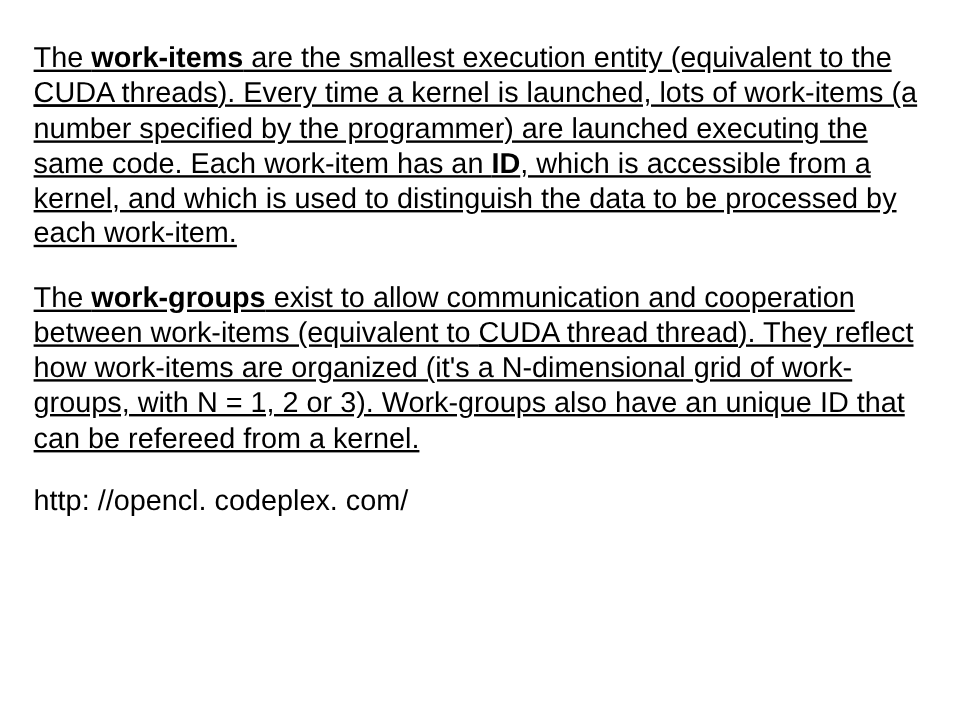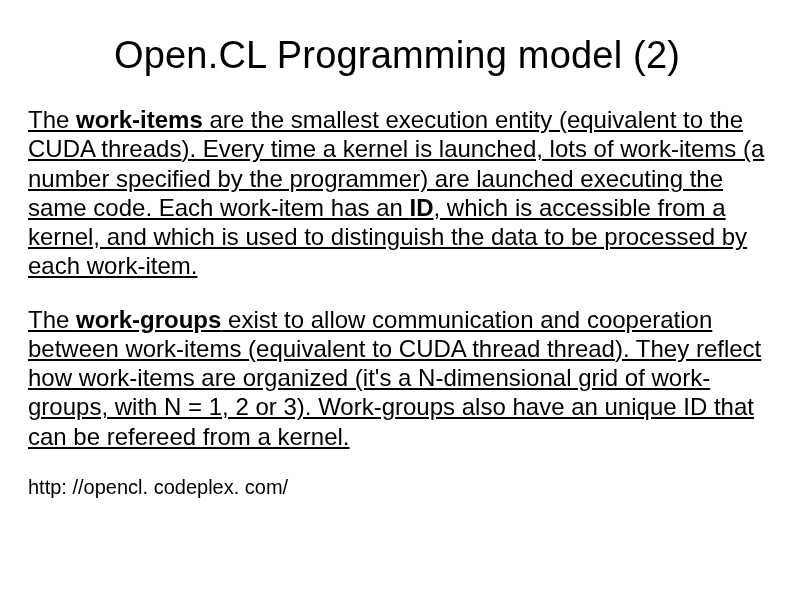--- a/index.html
+++ b/index.html
@@ -30,31 +30,30 @@
     margin: 0 0 24px 0;
     font-weight: 400;
     text-decoration: underline;
   }
   .para:last-of-type {
     margin-bottom: 22px;
   }
   .b { font-weight: 700; }
   .u { text-decoration: underline; }
   .url {
-    font-size: 20px;
+    font-size: 24px;
     line-height: 1.2;
     margin: 0;
   }
 </style>
 </head>
 <body>
 
 <div class="slide">
 
-  <h1 class="title">Open.CL Programming model (2)</h1>
 
   <p class="para">
     <span>The </span><span class="b">work-items</span><span> are the smallest execution entity (equivalent to the </span><span class="u">CUDA threads</span><span>). Every time a kernel is launched, lots of work-items (a number specified by the programmer) are launched executing the same code. Each work-item has an </span><span class="b">ID</span><span>, which is accessible from a kernel, and which is used to distinguish the data to be processed by each work-item.</span>
   </p>
 
   <p class="para">
     <span>The </span><span class="b">work-groups</span><span> exist to allow communication and cooperation between work-items (equivalent to </span><span class="u">CUDA thread thread</span><span>). They reflect how work-items are organized (it's a N-dimensional grid of work-groups, with N = 1, 2 or 3). Work-groups also have an unique ID that can be refereed from a kernel.</span>
   </p>
 
 

